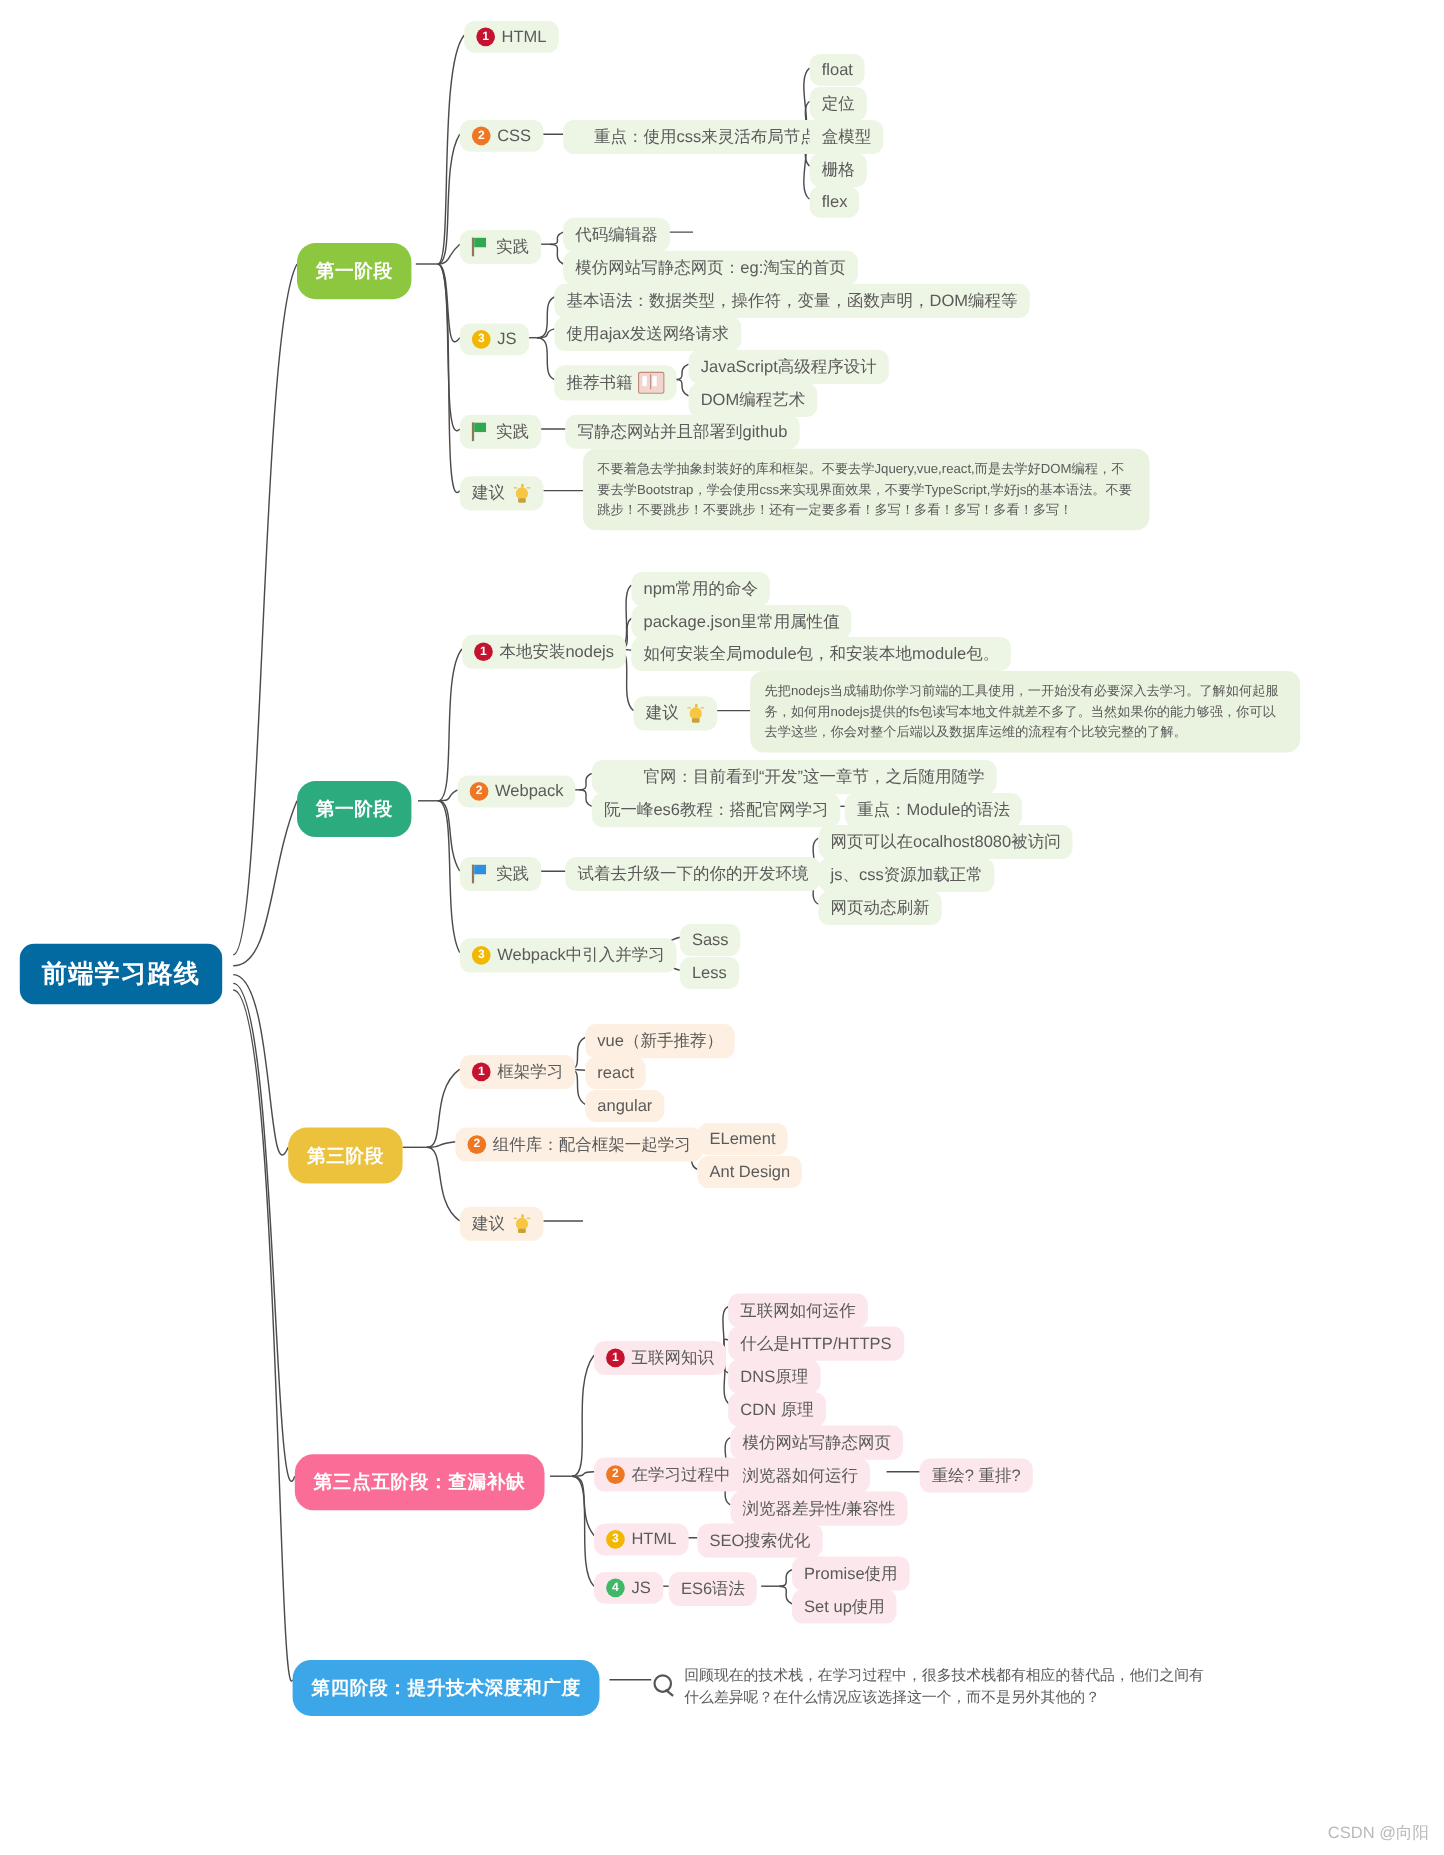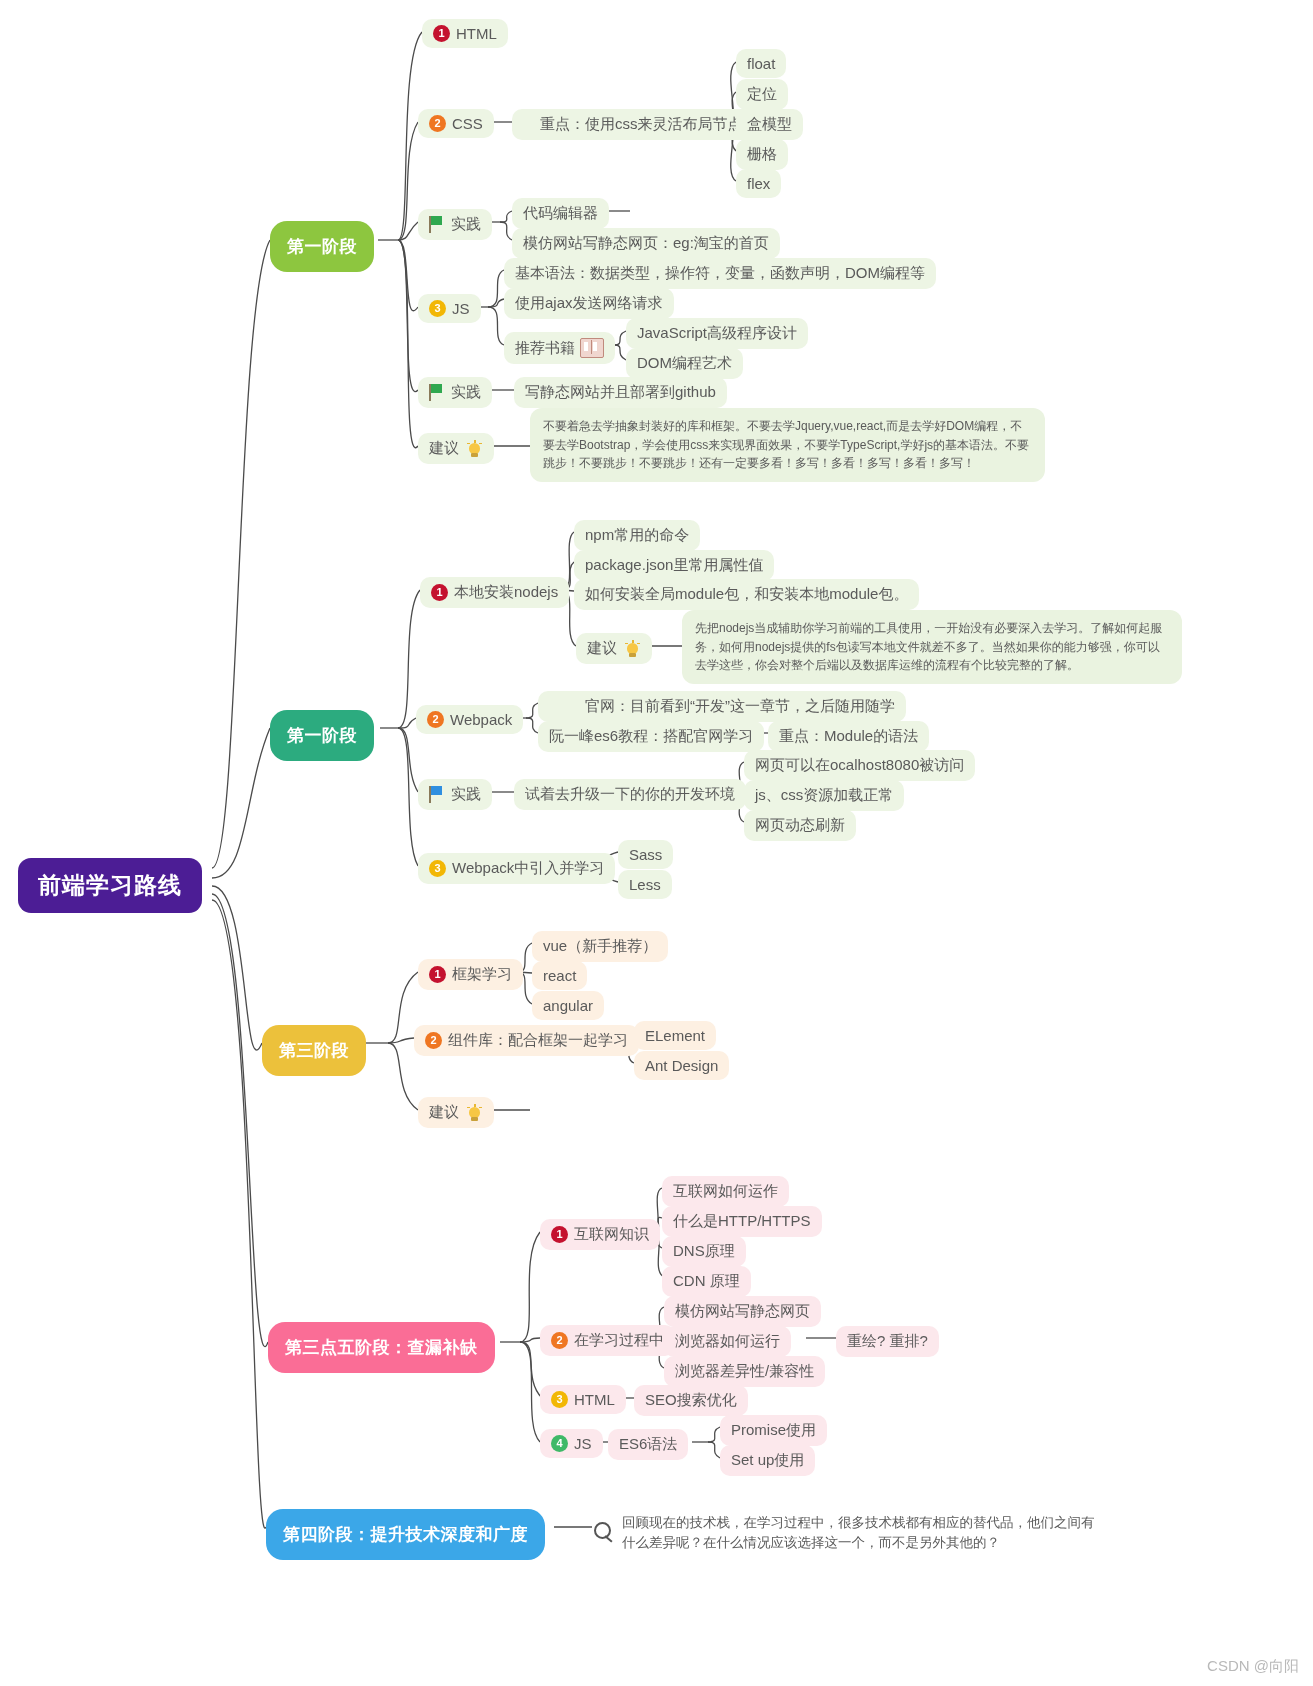--- a/index.html
+++ b/index.html
@@ -11,21 +11,21 @@
   #canvas{position:absolute;inset:0;}
   svg.links{position:absolute;left:0;top:0;width:1313px;height:1686px;pointer-events:none;}
   svg.links path,svg.links line{fill:none;stroke:#4b4b4b;stroke-width:1.3;}
 
   .node{position:absolute;display:flex;align-items:center;box-sizing:border-box;
         white-space:nowrap;border-radius:11px;}
   .node .txt{display:inline-block;}
 
   
   .root{
-    background:#4c1d95;color:#ffffff;font-weight:bold;font-size:23px;
+    background:#0369a1;color:#ffffff;font-weight:bold;font-size:23px;
     border-radius:13px;padding:12px 20px;letter-spacing:1px;
   }
 
   
   .stage{color:#ffffff;font-weight:bold;font-size:17px;border-radius:17px;
          padding:14px 17px;letter-spacing:.5px;}
   .stage.s1{background:#8dc63f;}
   .stage.s2{background:#2cab7f;}
   .stage.s3{background:#ecc13b;}
   .stage.s35{background:#fa6d96;}

